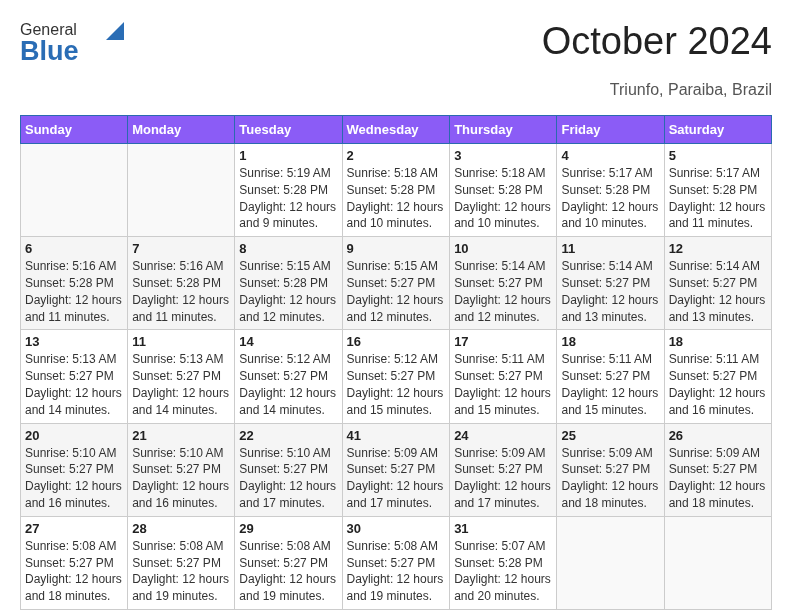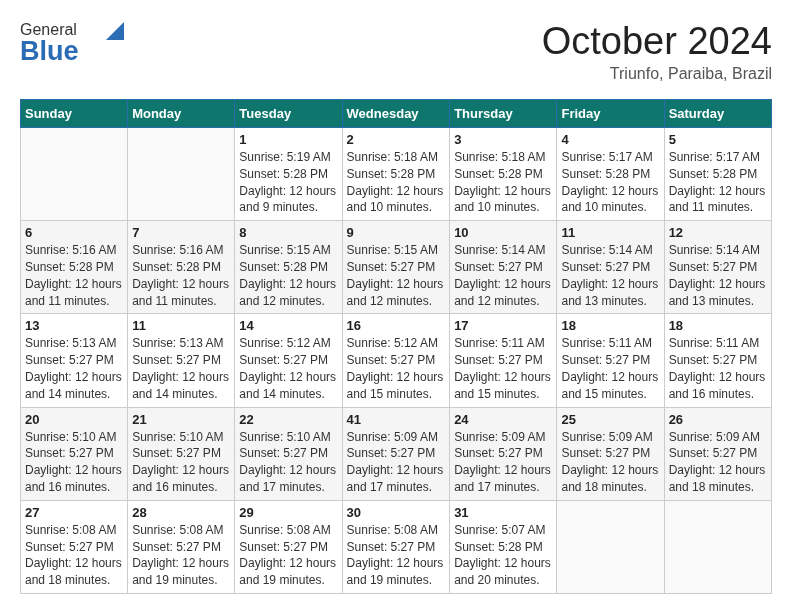--- a/index.html
+++ b/index.html
@@ -25,29 +25,29 @@
     .title-block { text-align: right; }
     .month-title {
       font-size: 38px;
       font-weight: normal;
       color: #222;
       margin-left: 48px;
     }
     .location {
       font-size: 16px;
       color: #555;
-      margin-top: 2px;
+      margin-top: 18px;
     }
     table {
       width: 100%;
       border-collapse: collapse;
       font-size: 11px;
     }
     thead tr th {
-      background-color: #0f766e;
+      background-color: #8b5cf6;
       color: #fff;
       padding: 6px 4px;
       text-align: left;
       font-size: 13px;
       font-weight: bold;
       border: 1px solid #2a6aaf;
     }
     tbody tr td {
       border: 1px solid #ccc;
       vertical-align: top;

